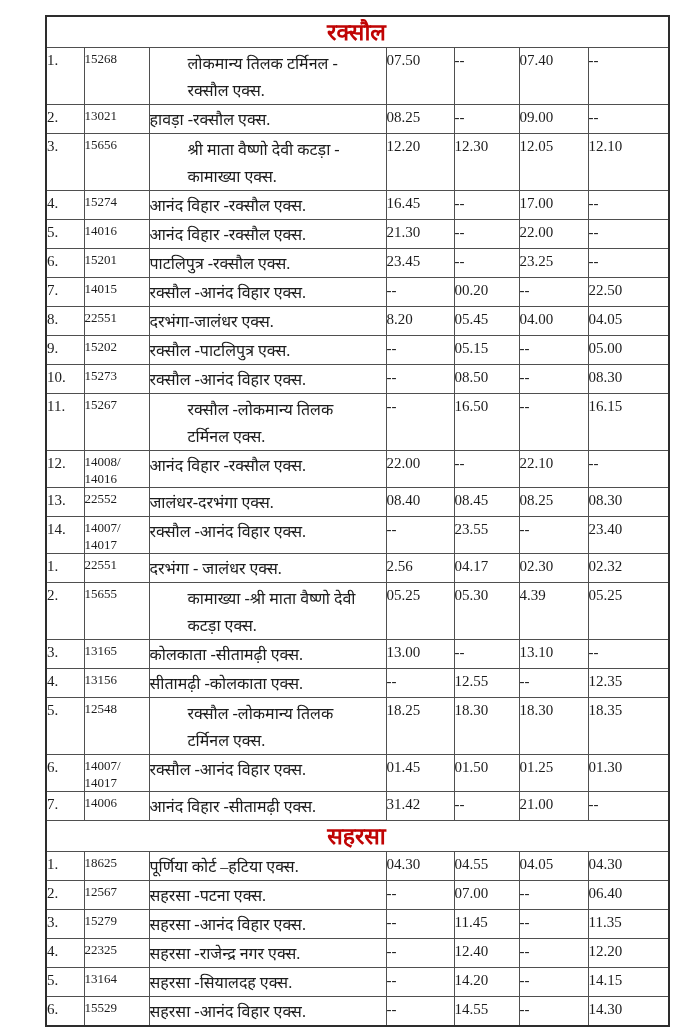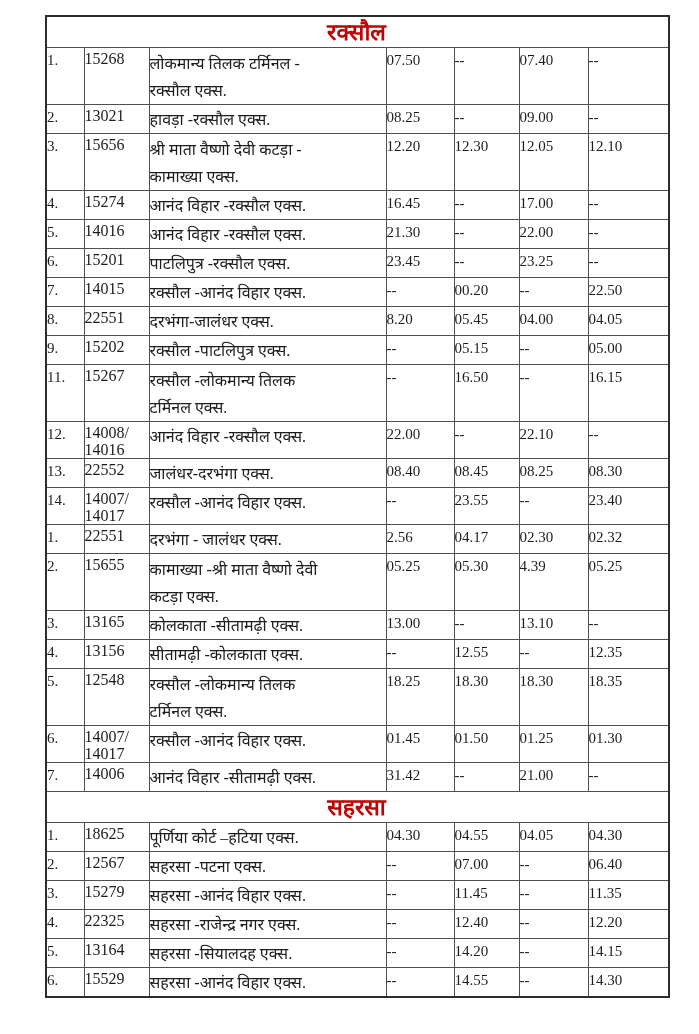--- a/index.html
+++ b/index.html
@@ -42,33 +42,33 @@
   }
   tr.data-row { height: 26px; }
   tr.data-row.tall { height: 56px; }
   tr.data-row.mid  { height: 36px; margin-top: 20px; }
   td.c-sn {
     font-size: 15px;
     line-height: 21px;
     padding-left: 6px;
   }
   td.c-no {
-    font-size: 16px;
+    font-size: 13px;
     line-height: 17px;
     padding-left: 8px;
     white-space: pre-line;
   }
   td.c-name {
     font-size: 16px;
     line-height: 26px;
     padding-left: 10px;
     white-space: pre-line;
     font-family: "Liberation Serif", "DejaVu Serif", serif;
   }
-  tr.tall td.c-name { line-height: 27px; }
+  tr.tall td.c-name { line-height: 27px; padding-left: 38px; }
   td.c-time {
     font-size: 15px;
     line-height: 21px;
     padding-left: 8px;
   }
 </style>
 </head>
 <body>
 
 <div class="page">
@@ -162,20 +162,29 @@
         </tr>
         <tr class="data-row">
           <td class="c-sn">9.</td>
           <td class="c-no">15202</td>
           <td class="c-name">रक्सौल -पाटलिपुत्र  एक्स.</td>
           <td class="c-time">--</td>
           <td class="c-time">05.15</td>
           <td class="c-time">--</td>
           <td class="c-time">05.00</td>
         </tr>
+        <tr class="data-row">
+          <td class="c-sn">10.</td>
+          <td class="c-no">15273</td>
+          <td class="c-name">रक्सौल -आनंद विहार  एक्स.</td>
+          <td class="c-time">--</td>
+          <td class="c-time">08.50</td>
+          <td class="c-time">--</td>
+          <td class="c-time">08.30</td>
+        </tr>
         <tr class="data-row tall">
           <td class="c-sn">11.</td>
           <td class="c-no">15267</td>
           <td class="c-name">रक्सौल -लोकमान्य तिलक
 टर्मिनल  एक्स.</td>
           <td class="c-time">--</td>
           <td class="c-time">16.50</td>
           <td class="c-time">--</td>
           <td class="c-time">16.15</td>
         </tr>

